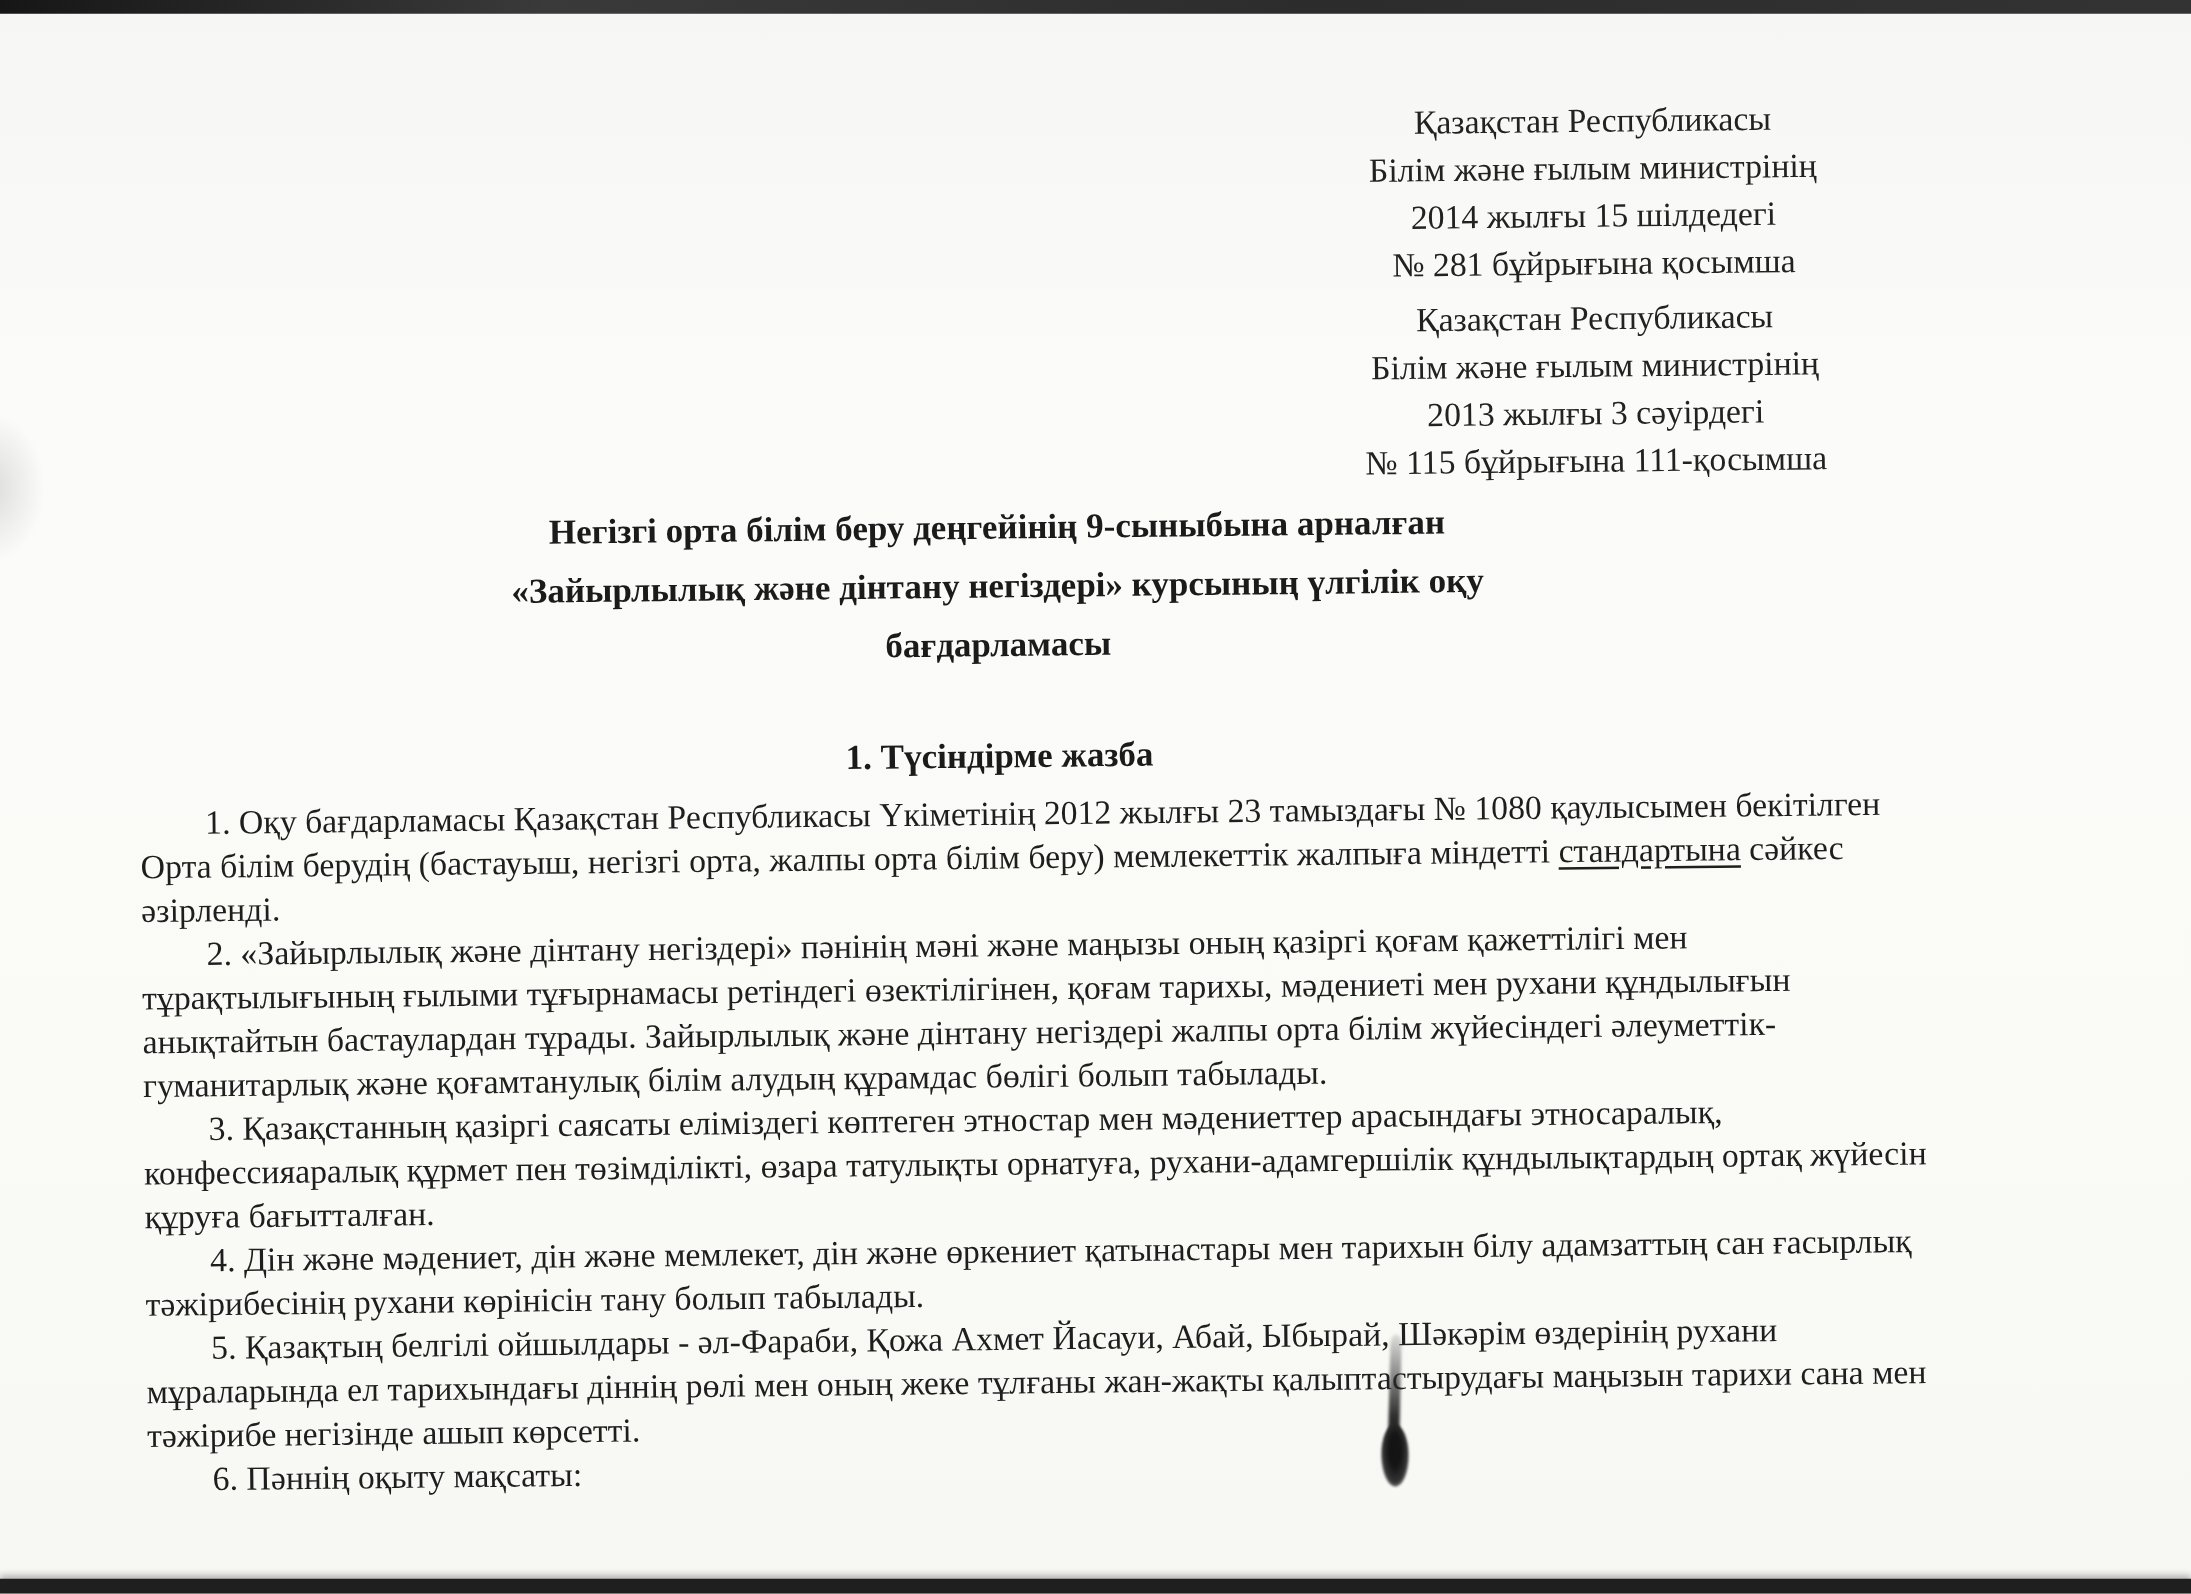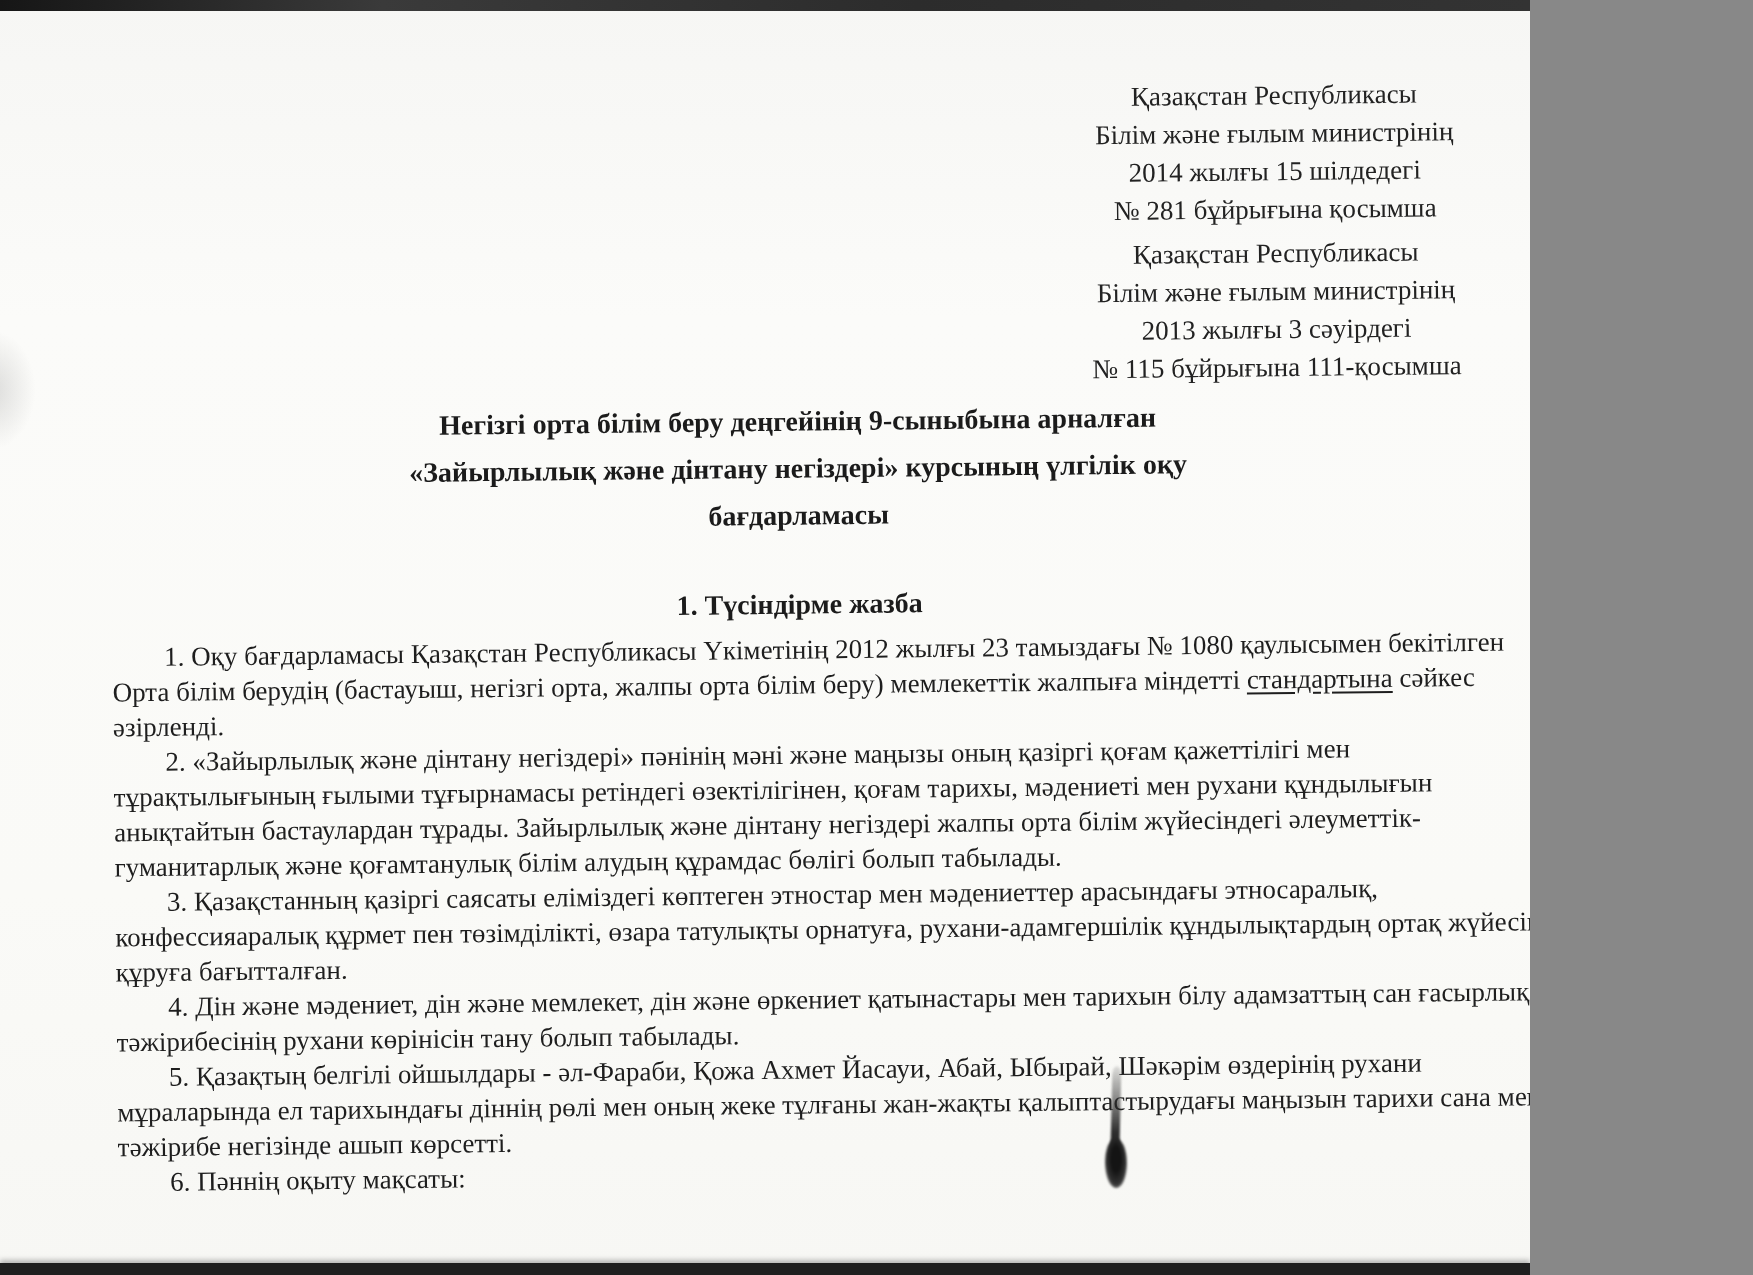--- a/index.html
+++ b/index.html
@@ -1,18 +1,18 @@
 <!DOCTYPE html>
 <html><head>
 <meta charset="utf-8">
 <style>
   html, body { margin: 0; padding: 0; background: #888; }
   .page {
     position: relative;
-    width: 1530px;
+    width: 1753px;
     height: 1275px;
     background: linear-gradient(180deg, #f6f6f4 0%, #fbfbf9 25%, #fafaf7 70%, #f7f7f4 100%);
     overflow: hidden;
     font-family: "Liberation Serif", "DejaVu Serif", serif;
     color: #1d1d1d;
   }
   .scan-edge-top {
     position: absolute; top: 0; left: 0; right: 0; height: 11px;
     background: linear-gradient(90deg, #161616, #3a3a3a 25%, #2c2c2c 60%, #333333);
   }

